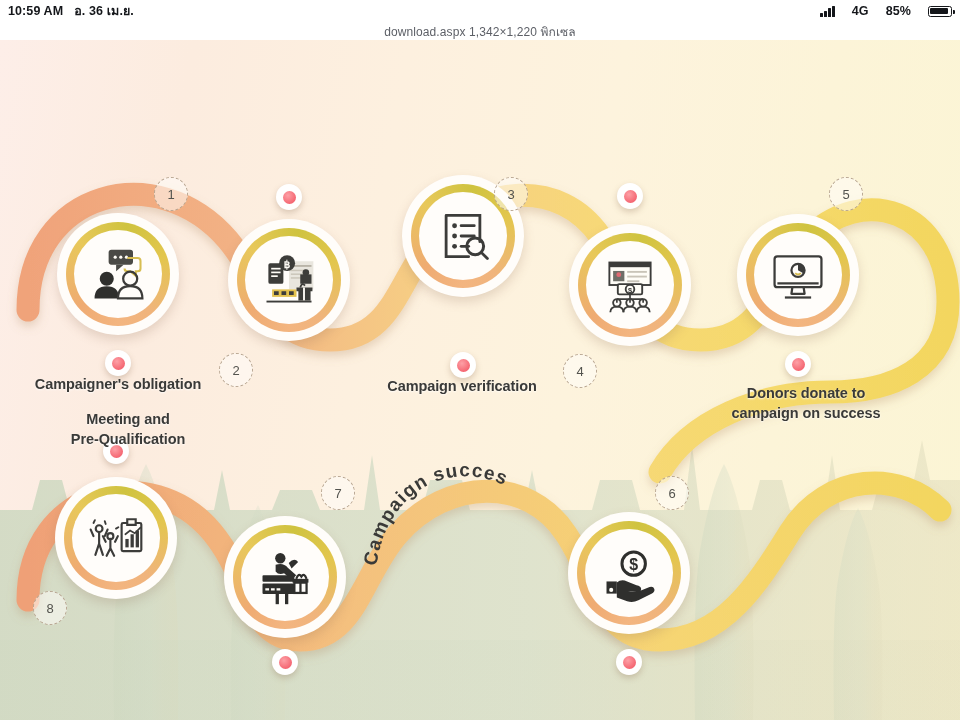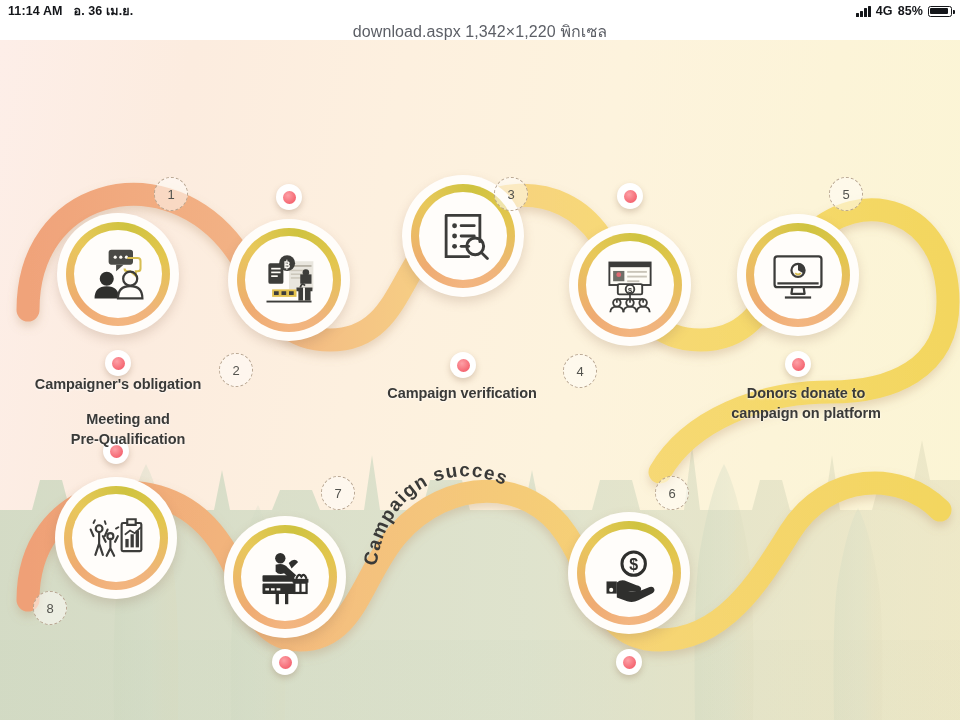--- a/index.html
+++ b/index.html
@@ -17,21 +17,21 @@
     background: #ffffff;
     display: flex; align-items: center;
     padding: 0 8px;
     font-size: 12.5px; font-weight: bold; color: #14161a;
     letter-spacing: .1px;
     z-index: 40;
   }
   #status-left { display: flex; align-items: center; gap: 11px; }
   #status-right {
     margin-left: auto;
-    display: flex; align-items: center; gap: 5px;
+    display: flex; align-items: center; gap: 17px;
     font-size: 12.5px; font-weight: bold;
   }
   .sig-bars { display: flex; align-items: flex-end; gap: 1.5px; height: 11px; }
   .sig-bars i { display: block; width: 2.5px; background: #14161a; border-radius: .5px; }
   .sig-bars i:nth-child(1) { height: 4px; }
   .sig-bars i:nth-child(2) { height: 6px; }
   .sig-bars i:nth-child(3) { height: 8.5px; }
   .sig-bars i:nth-child(4) { height: 11px; }
   .battery {
     position: relative; width: 24px; height: 11px;
@@ -43,21 +43,21 @@
     width: 2px; height: 4.5px; background: #14161a; border-radius: 0 1px 1px 0;
   }
   .battery em { display: block; height: 100%; width: 90%; background: #14161a; border-radius: 1px; }
 
   
   #title-bar {
     position: absolute; top: 22px; left: 0;
     width: 960px; height: 18px;
     background: #ffffff;
     display: flex; align-items: center; justify-content: center;
-    font-size: 16px; color: #5c5f66; letter-spacing: .1px;
+    font-size: 12px; color: #5c5f66; letter-spacing: .1px;
     z-index: 40;
   }
 
   
   #infographic {
     position: absolute; top: 40px; left: 0;
     width: 960px; height: 680px;
     overflow: hidden;
     background:
       linear-gradient(100deg,
@@ -143,21 +143,21 @@
     letter-spacing: -.1px;
     text-shadow: 0 1px 2px rgba(255,255,255,.85);
     white-space: pre-line;
   }
 </style>
 </head>
 <body>
 
 <div id="status-bar">
   <div id="status-left">
-    <span>11:14 AM</span>
+    <span>10:59 AM</span>
     <span>อ. 36 เม.ย.</span>
   </div>
   <div id="status-right">
     <span class="sig-bars">
         <i></i>
         <i></i>
         <i></i>
         <i></i>
       </span>
     <span>4G</span>
@@ -328,21 +328,21 @@
         <path d="M30 43 h8"></path>
         <circle cx="45" cy="43" r="9" stroke-width="3.2"></circle>
         <path d="M52 50 l6 6"></path>
       </svg>
     </div>
   </div>
   <div class="pin" style="left:463px; top:325px;">
       <em></em>
     </div>
   <div class="badge" style="left:511px; top:154px;">3</div>
-  <div class="label" style="left:462px; top:344px; width:230px;">Campaign verification</div>
+  <div class="label" style="left:462px; top:337px; width:230px;">Campaign verification</div>
 
   <div class="node" style="left:630px; top:245px;">
     <div class="disc"></div>
     <div class="ring"></div>
     <div class="hole"></div>
     <div class="glyph">
       <svg viewBox="0 0 64 64">
         <rect x="10" y="8" width="44" height="24" fill="#fffdf7" stroke="#3c3c3a" stroke-width="2"></rect>
         <rect x="10" y="8" width="44" height="5" fill="#3c3c3a"></rect>
         <rect x="14" y="17" width="12" height="11" fill="#6f6f68"></rect>
@@ -384,21 +384,21 @@
         <path d="M32 27 l0 -7 a7 7 0 0 1 6.1 10.5 z" fill="#3c3c3a" stroke="none"></path>
         <path d="M29 30 q3 3 6 0" stroke="#d8bc4e" stroke-width="2"></path>
       </svg>
     </div>
   </div>
   <div class="pin" style="left:798px; top:324px;">
       <em></em>
     </div>
   <div class="badge" style="left:846px; top:154px;">5</div>
   <div class="label" style="left:806px; top:344px; width:250px;">Donors donate to
-campaign on platform</div>
+campaign on success</div>
 
   <div class="node" style="left:629px; top:533px;">
     <div class="disc"></div>
     <div class="ring"></div>
     <div class="hole"></div>
     <div class="glyph">
       <svg viewBox="0 0 64 64">
         <circle cx="37" cy="22" r="12.5" fill="none" stroke="#2f2f2d" stroke-width="3.2"></circle>
         <text x="37" y="28.5" font-size="17" font-family="Liberation Sans, sans-serif" font-weight="bold" fill="#2f2f2d" text-anchor="middle">$</text>
         <path d="M8 41 h11 v13 h-11 z" fill="#2f2f2d"></path>

